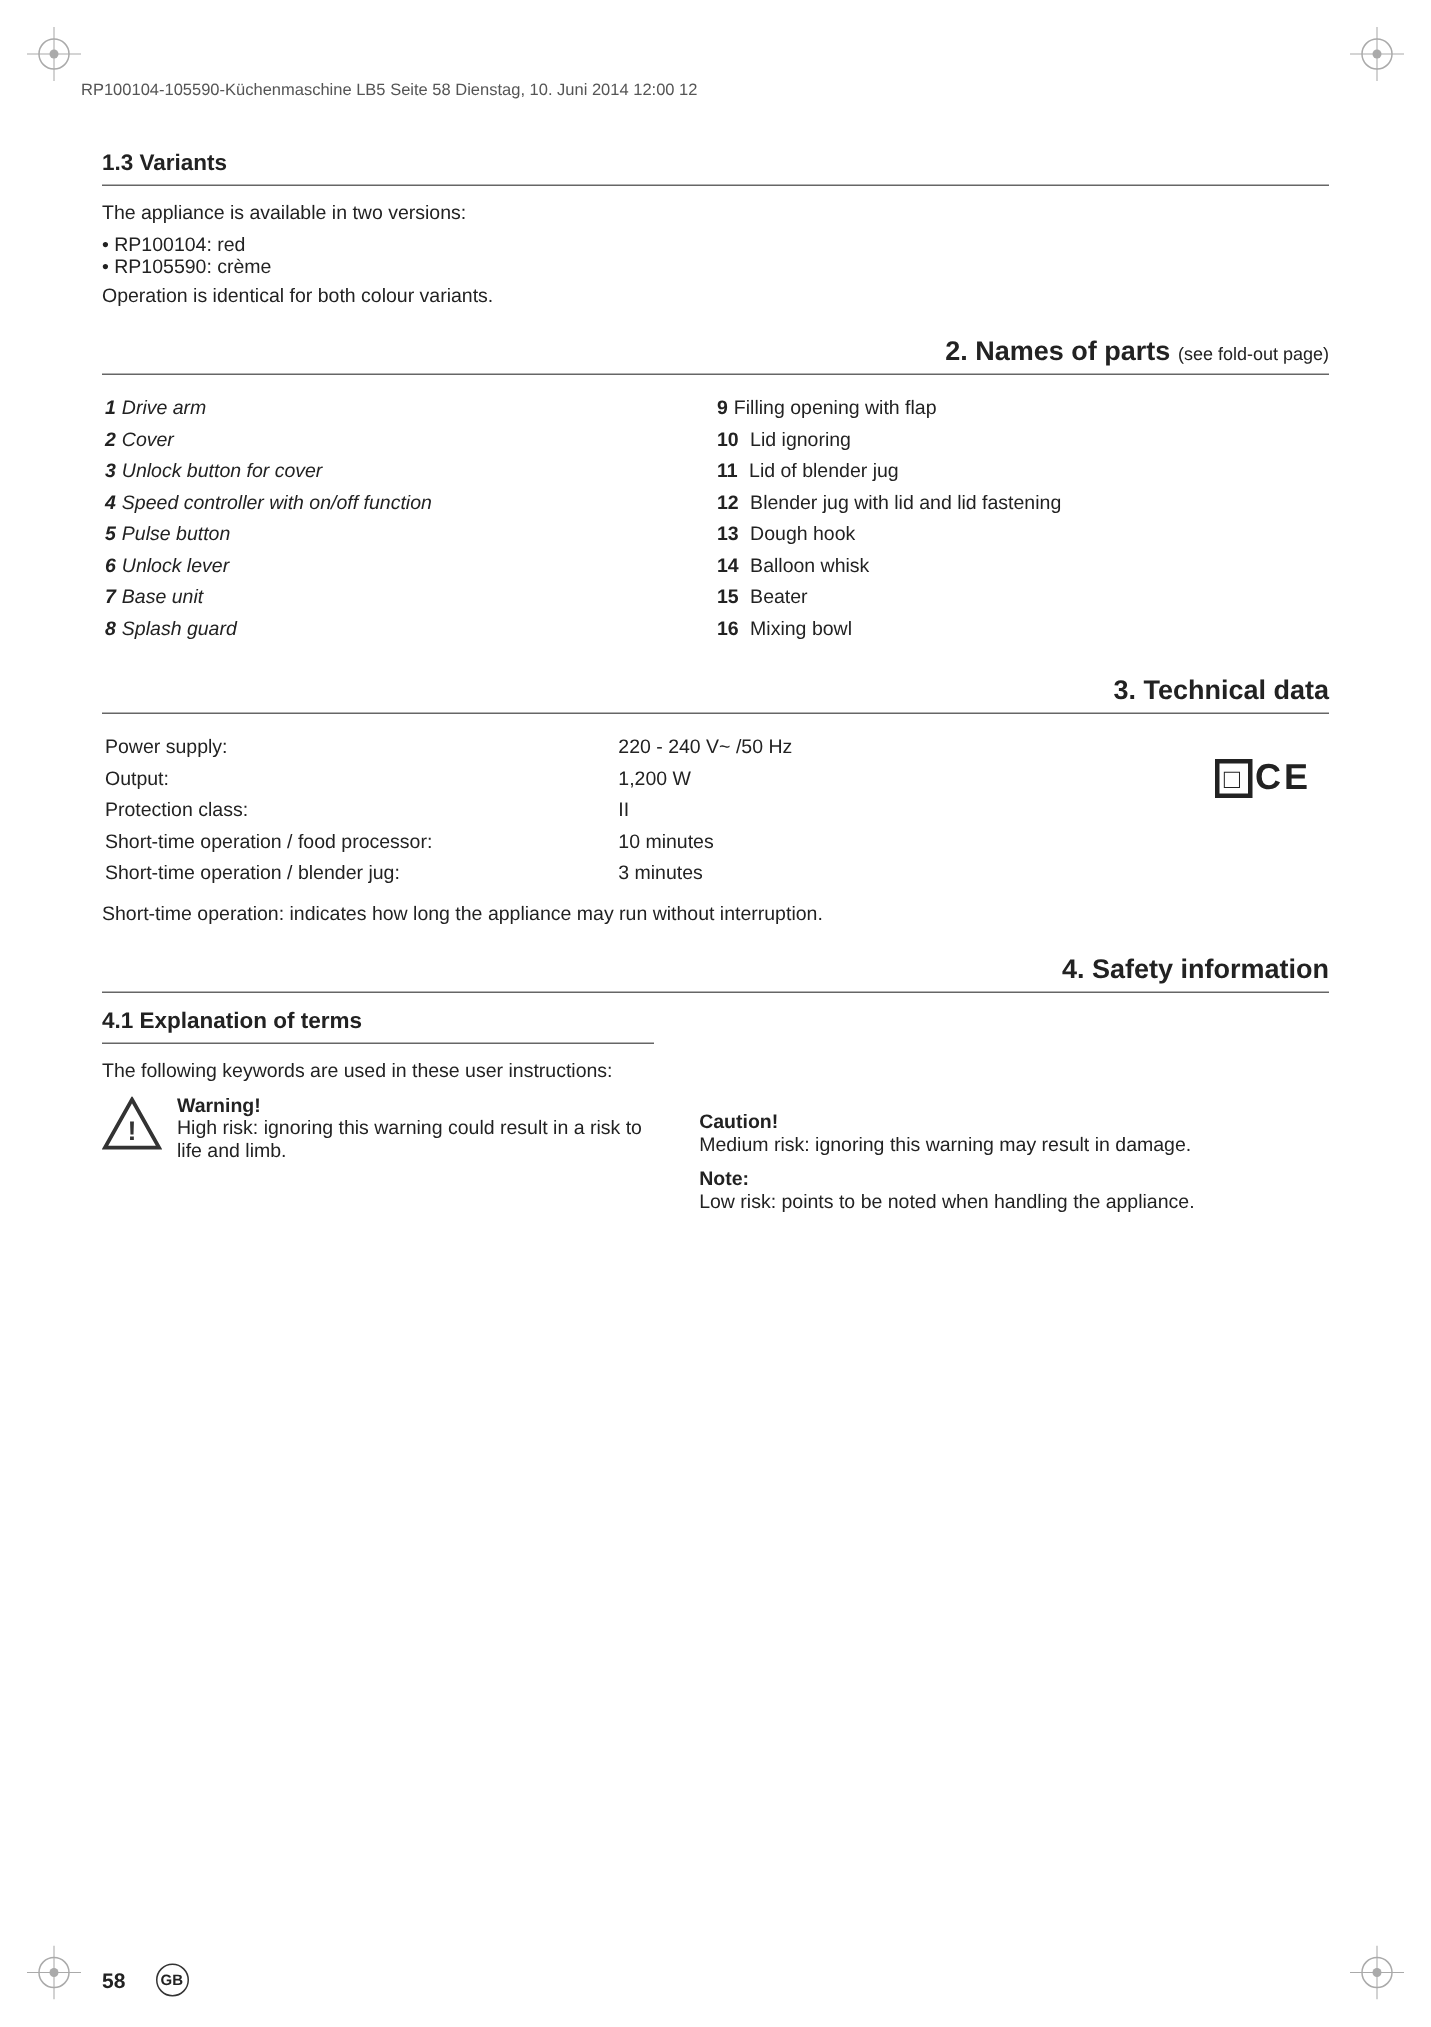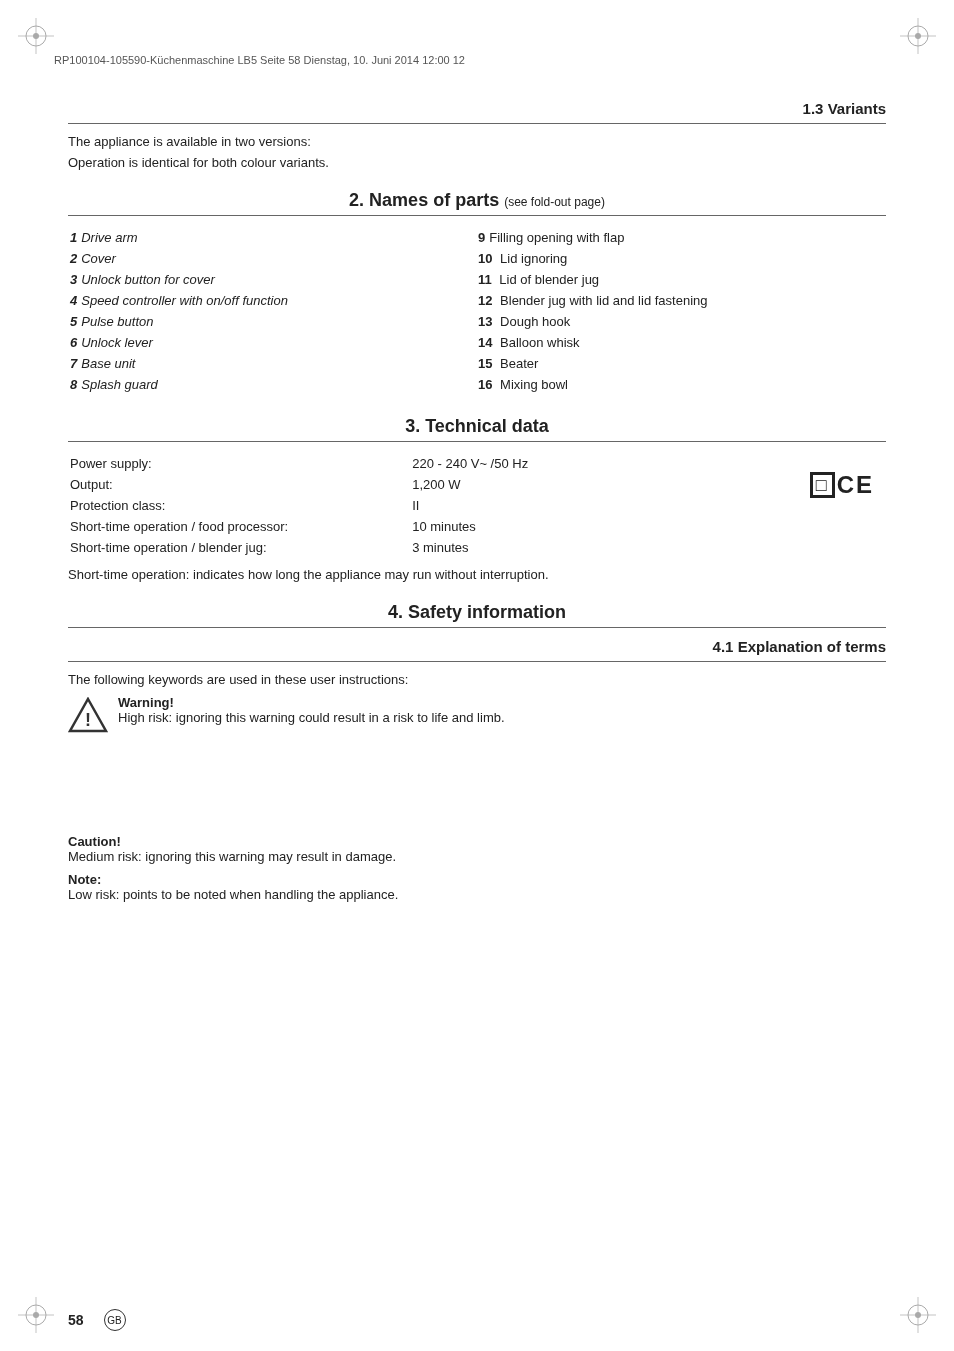--- a/index.html
+++ b/index.html
@@ -54,31 +54,30 @@
     }
 
     
     .section-variants {
       margin-top: 10px;
     }
     .section-heading-small {
       font-size: 15px;
       font-weight: bold;
       margin-bottom: 6px;
-      text-align: right;
     }
     .section-divider {
       border: none;
       border-top: 1.5px solid #666;
       margin-bottom: 10px;
     }
 
     
     .section-heading-center {
-      text-align: center;
+      text-align: right;
       font-size: 18px;
       font-weight: bold;
       margin-bottom: 4px;
     }
     .section-heading-center .sub-text {
       font-size: 12px;
       font-weight: normal;
     }
 
     
@@ -140,21 +139,20 @@
     .ce-letters {
       font-size: 24px;
       font-weight: bold;
     }
 
     
     .two-col {
       display: flex;
       gap: 30px;
       margin-top: 8px;
-      flex-direction: column;
     }
     .col-left {
       flex: 0 0 45%;
     }
     .col-right {
       flex: 1;
     }
 
     
     .warning-block {
@@ -198,21 +196,21 @@
     }
     .gb-badge {
       display: inline-flex;
       align-items: center;
       justify-content: center;
       border: 1.5px solid #333;
       border-radius: 50%;
       width: 22px;
       height: 22px;
       font-size: 10px;
-      font-weight: normal;
+      font-weight: bold;
     }
 
     p { margin-bottom: 6px; }
     .mt4 { margin-top: 4px; }
     .mt8 { margin-top: 8px; }
     .mt20 { margin-top: 20px; }
 
     .bold { font-weight: bold; }
   </style>
 </head>
@@ -256,20 +254,24 @@
   <div class="header-bar">
     <span>RP100104-105590-Küchenmaschine LB5  Seite 58  Dienstag, 10. Juni 2014  12:00 12</span>
   </div>
 
   <div class="content">
 
     <div class="section-variants">
       <div class="section-heading-small">1.3 Variants</div>
       <hr class="section-divider">
       <p>The appliance is available in two versions:</p>
+      <ul class="bullet-list">
+        <li>RP100104: red</li>
+        <li>RP105590: crème</li>
+      </ul>
       <p class="mt4">Operation is identical for both colour variants.</p>
     </div>
 
     <div class="mt20">
       <div class="section-heading-center">
         <span>2. Names of parts</span>
         <span class="sub-text">(see fold-out page)</span>
       </div>
       <hr class="section-divider" style="margin-top:4px;">
       <table class="parts-table">

